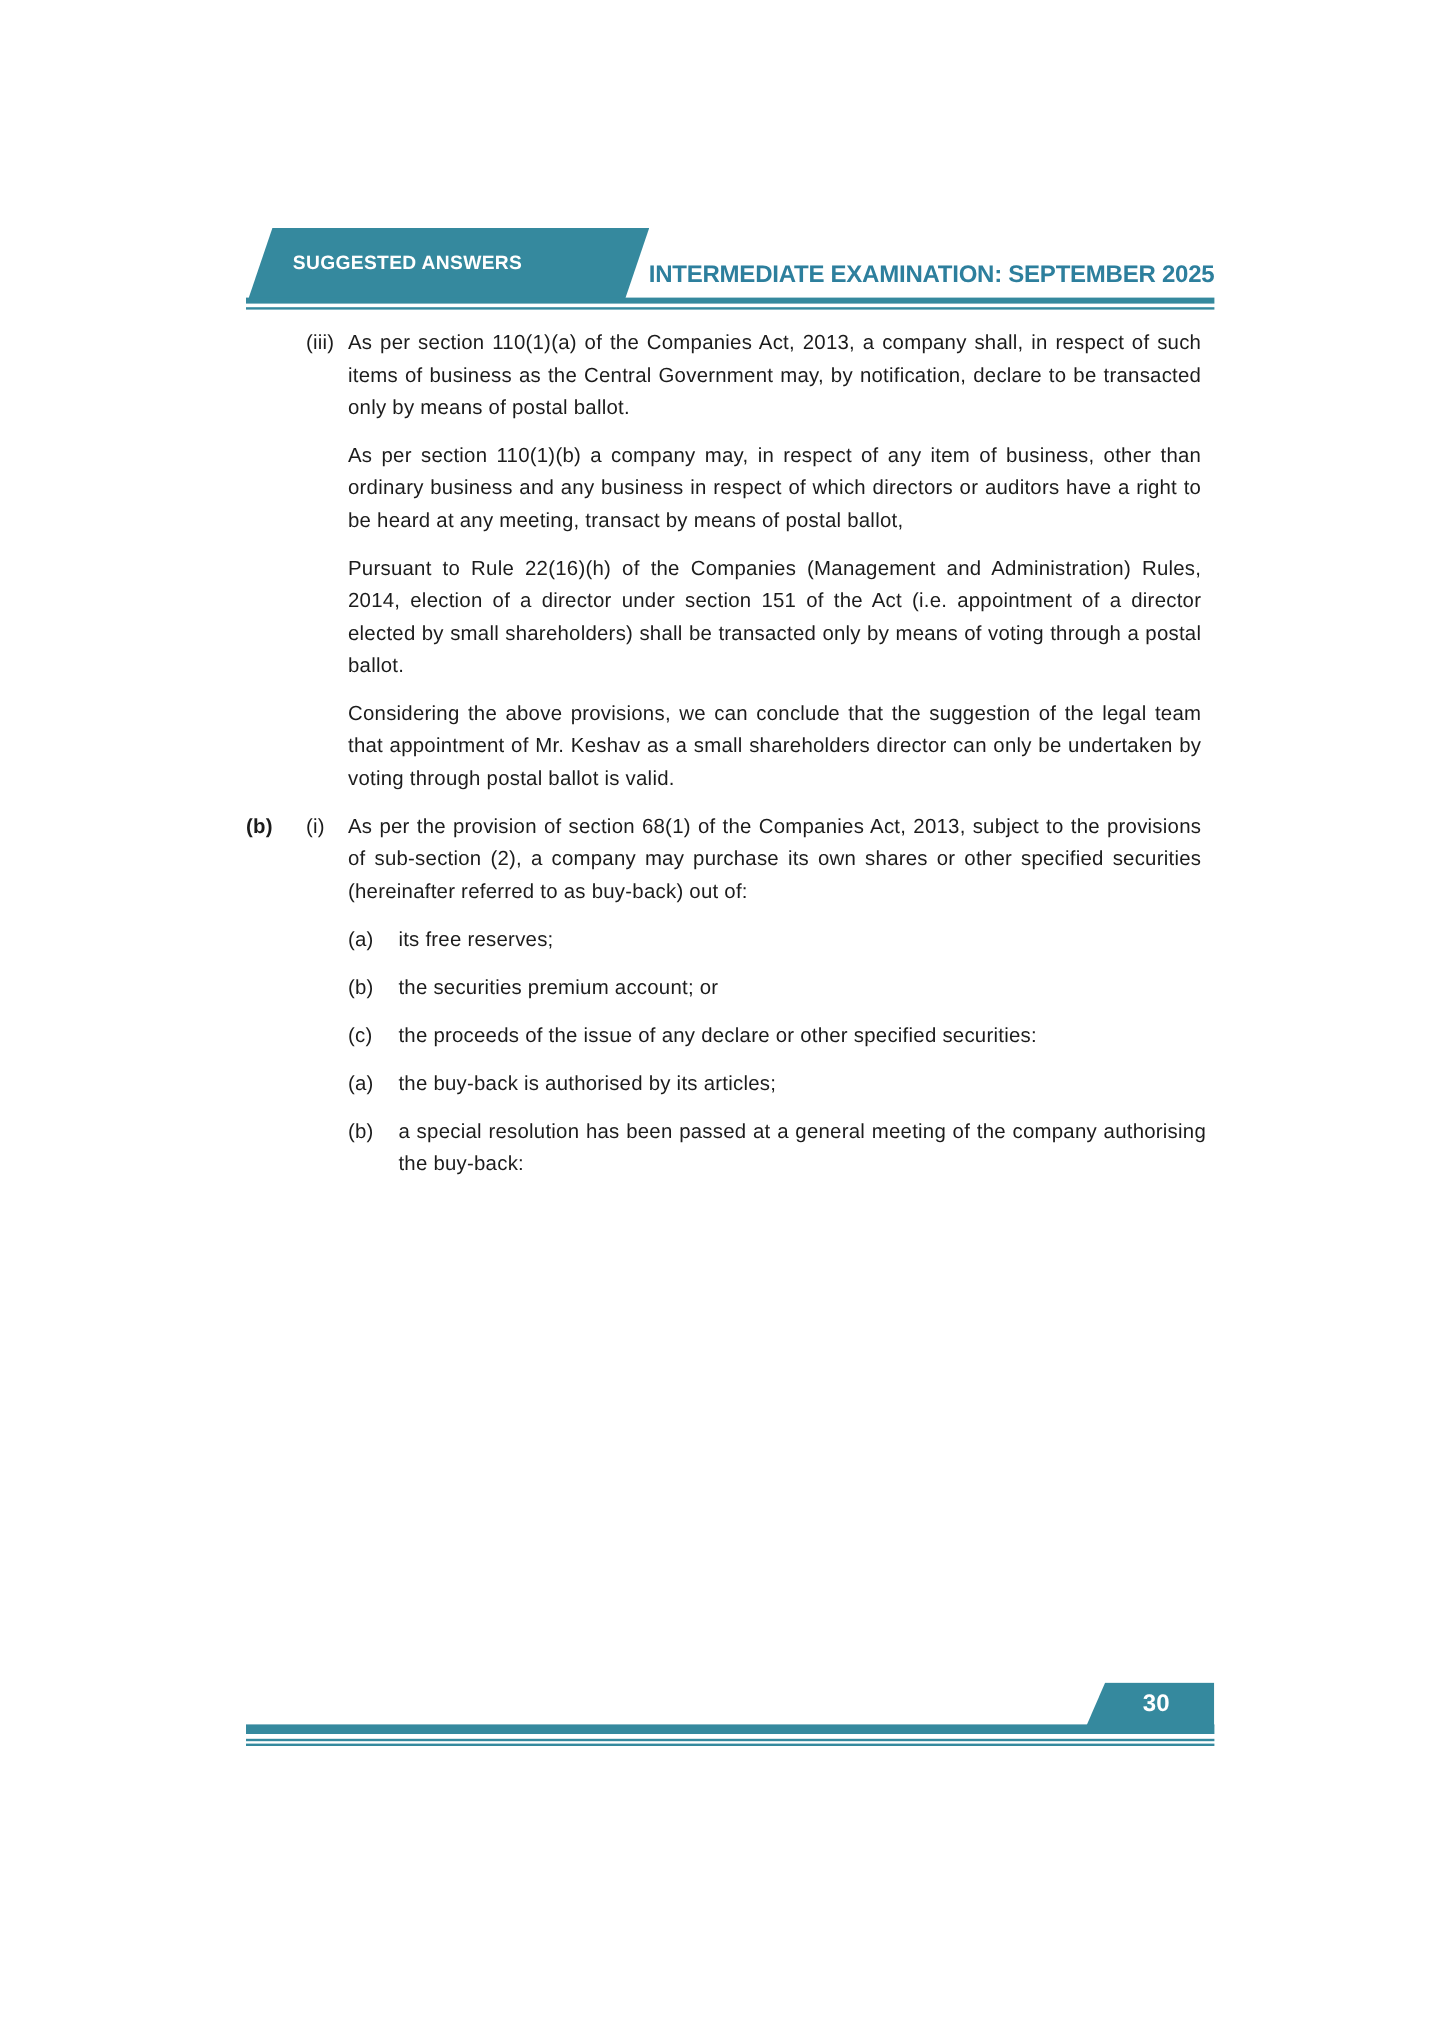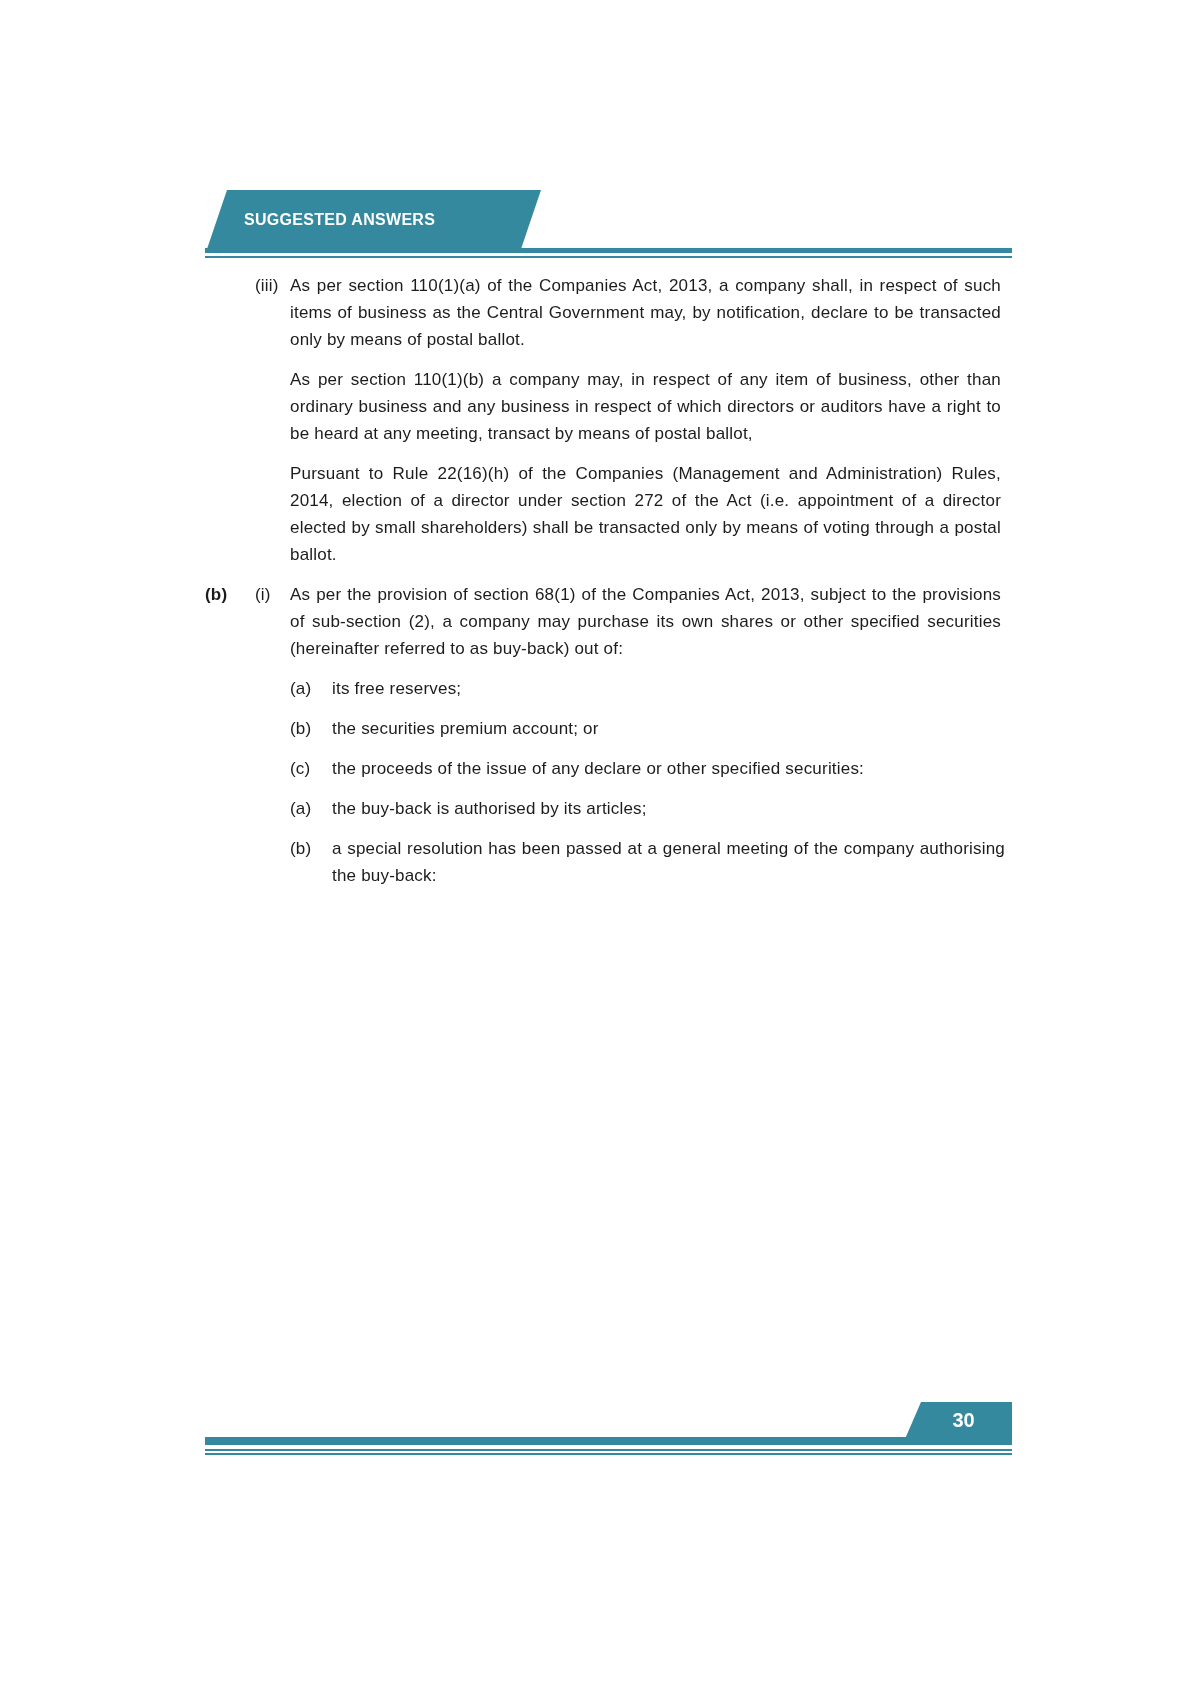--- a/index.html
+++ b/index.html
@@ -60,32 +60,34 @@
   .ftr-thin2{position:absolute;left:205px;top:1453px;width:807px;height:1.5px;background:var(--accent);}
 </style>
 </head>
 <body>
 
 <div class="page" style="--accent: #35899E; --accent-text: #2D7F9D;">
 
   <div class="banner">
     <span>SUGGESTED ANSWERS</span>
   </div>
+  <div class="exam-title">INTERMEDIATE EXAMINATION: SEPTEMBER 2025</div>
   <div class="rule hdr-thick"></div>
   <div class="rule hdr-thin"></div>
 
   <div class="content">
 
     <div class="item">
       <div class="lbl-outer"></div>
       <div class="lbl-num">(iii)</div>
       <div class="item-body">
         <p>As per section 110(1)(a) of the Companies Act, 2013, a company shall, in respect of such items of business as the Central Government may, by notification, declare to be transacted only by means of postal ballot.</p>
         <p>As per section 110(1)(b) a company may, in respect of any item of business, other than ordinary business and any business in respect of which directors or auditors have a right to be heard at any meeting, transact by means of postal ballot,</p>
-        <p>Pursuant to Rule 22(16)(h) of the Companies (Management and Administration) Rules, 2014, election of a director under section 272 of the Act (i.e. appointment of a director elected by small shareholders) shall be transacted only by means of voting through a postal ballot.</p>
+        <p>Pursuant to Rule 22(16)(h) of the Companies (Management and Administration) Rules, 2014, election of a director under section 151 of the Act (i.e. appointment of a director elected by small shareholders) shall be transacted only by means of voting through a postal ballot.</p>
+        <p>Considering the above provisions, we can conclude that the suggestion of the legal team that appointment of Mr. Keshav as a small shareholders director can only be undertaken by voting through postal ballot is valid.</p>
       </div>
     </div>
 
     <div class="item">
       <div class="lbl-outer">(b)</div>
       <div class="lbl-num">(i)</div>
       <div class="item-body">
         <p>As per the provision of section 68(1) of the Companies Act, 2013, subject to the provisions of sub-section (2), a company may purchase its own shares or other specified securities (hereinafter referred to as buy-back) out of:</p>
 
         <div class="subitem">

